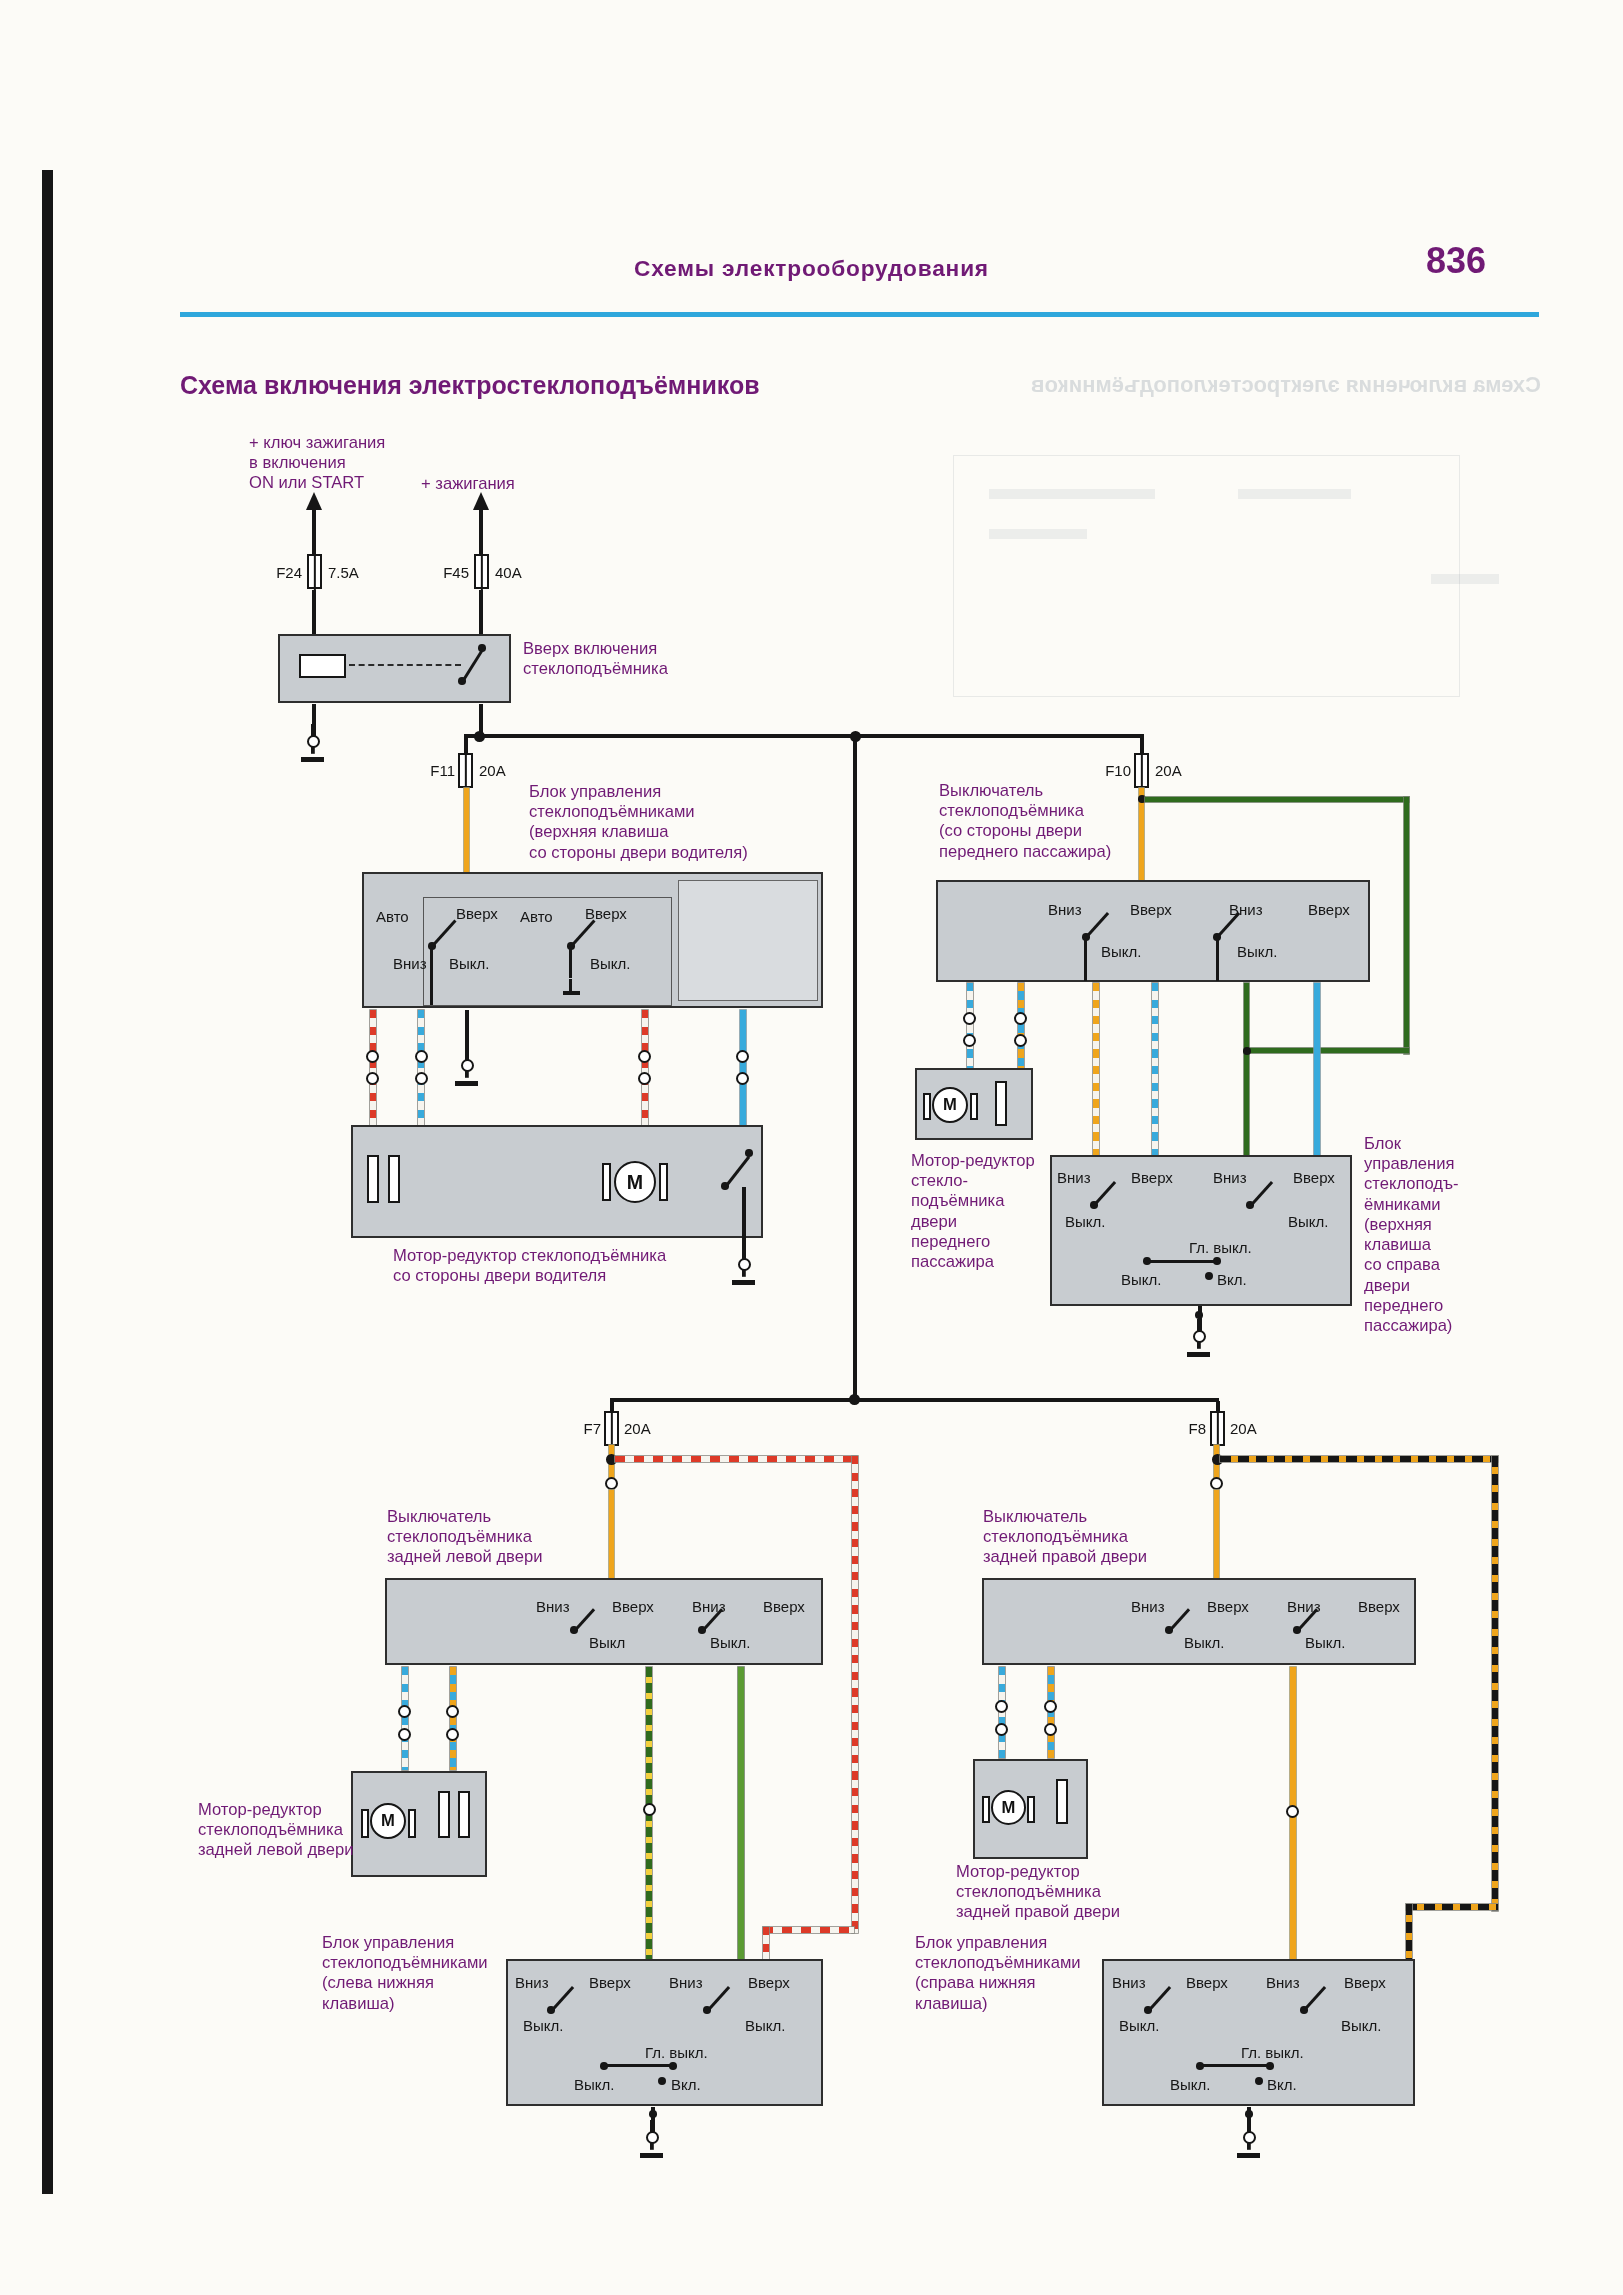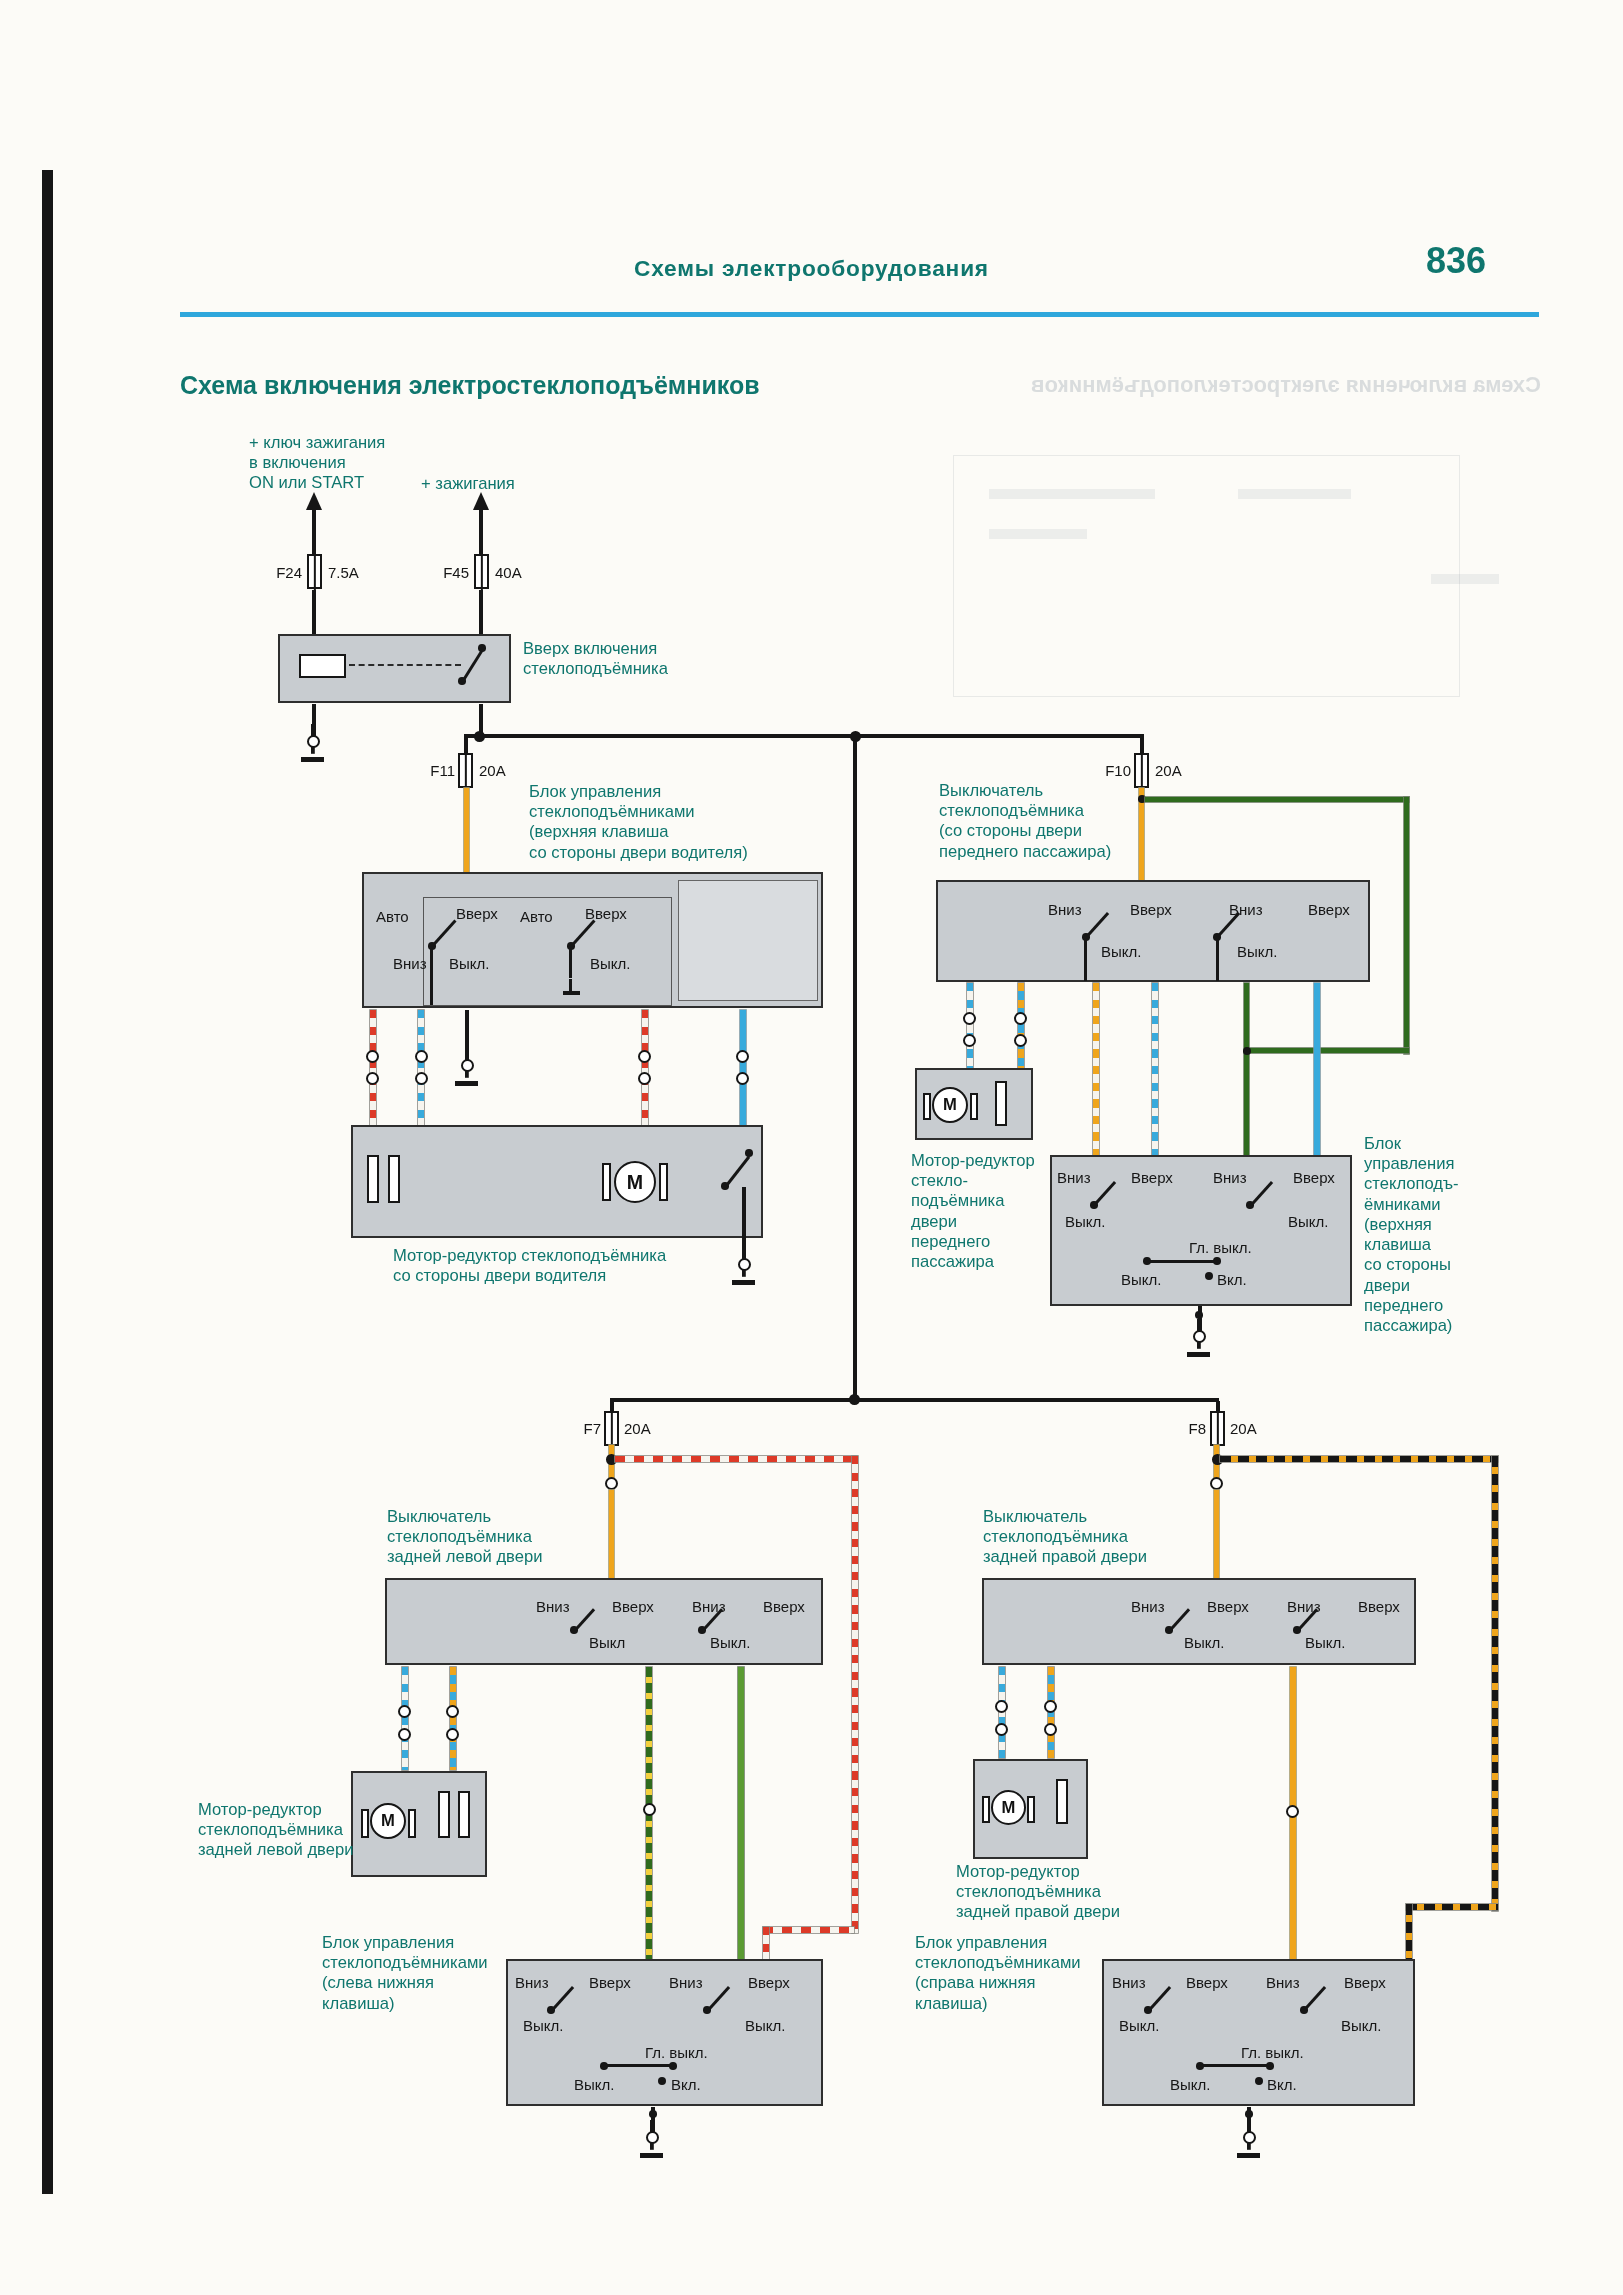--- a/index.html
+++ b/index.html
@@ -1,19 +1,19 @@
 <!DOCTYPE html>
 <html style="--paper: #fcfbf7; --accent-rule: #2fa7dc; --box-fill: #c8ccd0; --box-fill-light: #d9dcdf; --wire-yellow: #efa51c; --wire-blue: #38aadc; --wire-green-dark: #2f6b1e; --wire-green: #5b9b33; --wire-red: #dd3a28; --wire-black: #161616; --wire-white: #f6f4ee;font-size:12px"><head>
 <meta charset="utf-8">
 <style>
   html,body{margin:0;padding:0;background:#e9e8e4}
   *,*::before,*::after{box-sizing:border-box}
   .page{position:relative;width:1623px;height:2295px;background:var(--paper,#fcfbf7);overflow:hidden;font-family:"Liberation Sans",sans-serif;color:#1d1d1d}
   .a{position:absolute}
-  .lbl{font-size:16.6px;line-height:1.22;color:#0f766e;white-space:pre-line}
+  .lbl{font-size:16.6px;line-height:1.22;color:#701a75;white-space:pre-line}
   .sl{font-size:15px;line-height:1;color:#161616;white-space:nowrap}
   .b{font-weight:bold}
   .ra{text-align:right}
   .gbox{background:var(--box-fill,#c8ccd0);border:2.3px solid #2e2e2e}
   .lk{background:#161616}
   .wy{background:var(--wire-yellow,#efa51c);box-shadow:0 0 0 0.8px #a3996e}
   .wb{background:var(--wire-blue,#38aadc);box-shadow:0 0 0 0.8px #7e98a5}
   .wg{background:var(--wire-green-dark,#2f6b1e);box-shadow:0 0 0 0.8px #6d7d66}
   .wgl{background:var(--wire-green,#5b9b33);box-shadow:0 0 0 0.8px #6d7d66}
   .wrw{background:repeating-linear-gradient(180deg,var(--wire-red,#dd3a28) 0 8.3px,var(--wire-white,#f6f4ee) 8.3px 16.6px);box-shadow:0 0 0 0.8px #8a8a84}
@@ -233,21 +233,21 @@
 переднего
 пассажира</div>
 
   <div class="a gbox" style="left:1050px;top:1155px;width:302px;height:151px"></div>
   <div class="a lbl" style="left:1364px;top:1134px">Блок
 управления
 стеклоподъ-
 ёмниками
 (верхняя
 клавиша
-со стороны
+со справа
 двери
 переднего
 пассажира)</div>
   <div class="a sl" style="left:1057px;top:1170px">Вниз</div>
   <div class="a sl" style="left:1131px;top:1170px">Вверх</div>
   <div class="a sl" style="left:1213px;top:1170px">Вниз</div>
   <div class="a sl" style="left:1293px;top:1170px">Вверх</div>
   <div class="a sl" style="left:1065px;top:1214px">Выкл.</div>
   <div class="a sl" style="left:1288px;top:1214px">Выкл.</div>
   <div class="a sl" style="left:1189px;top:1240px">Гл. выкл.</div>

